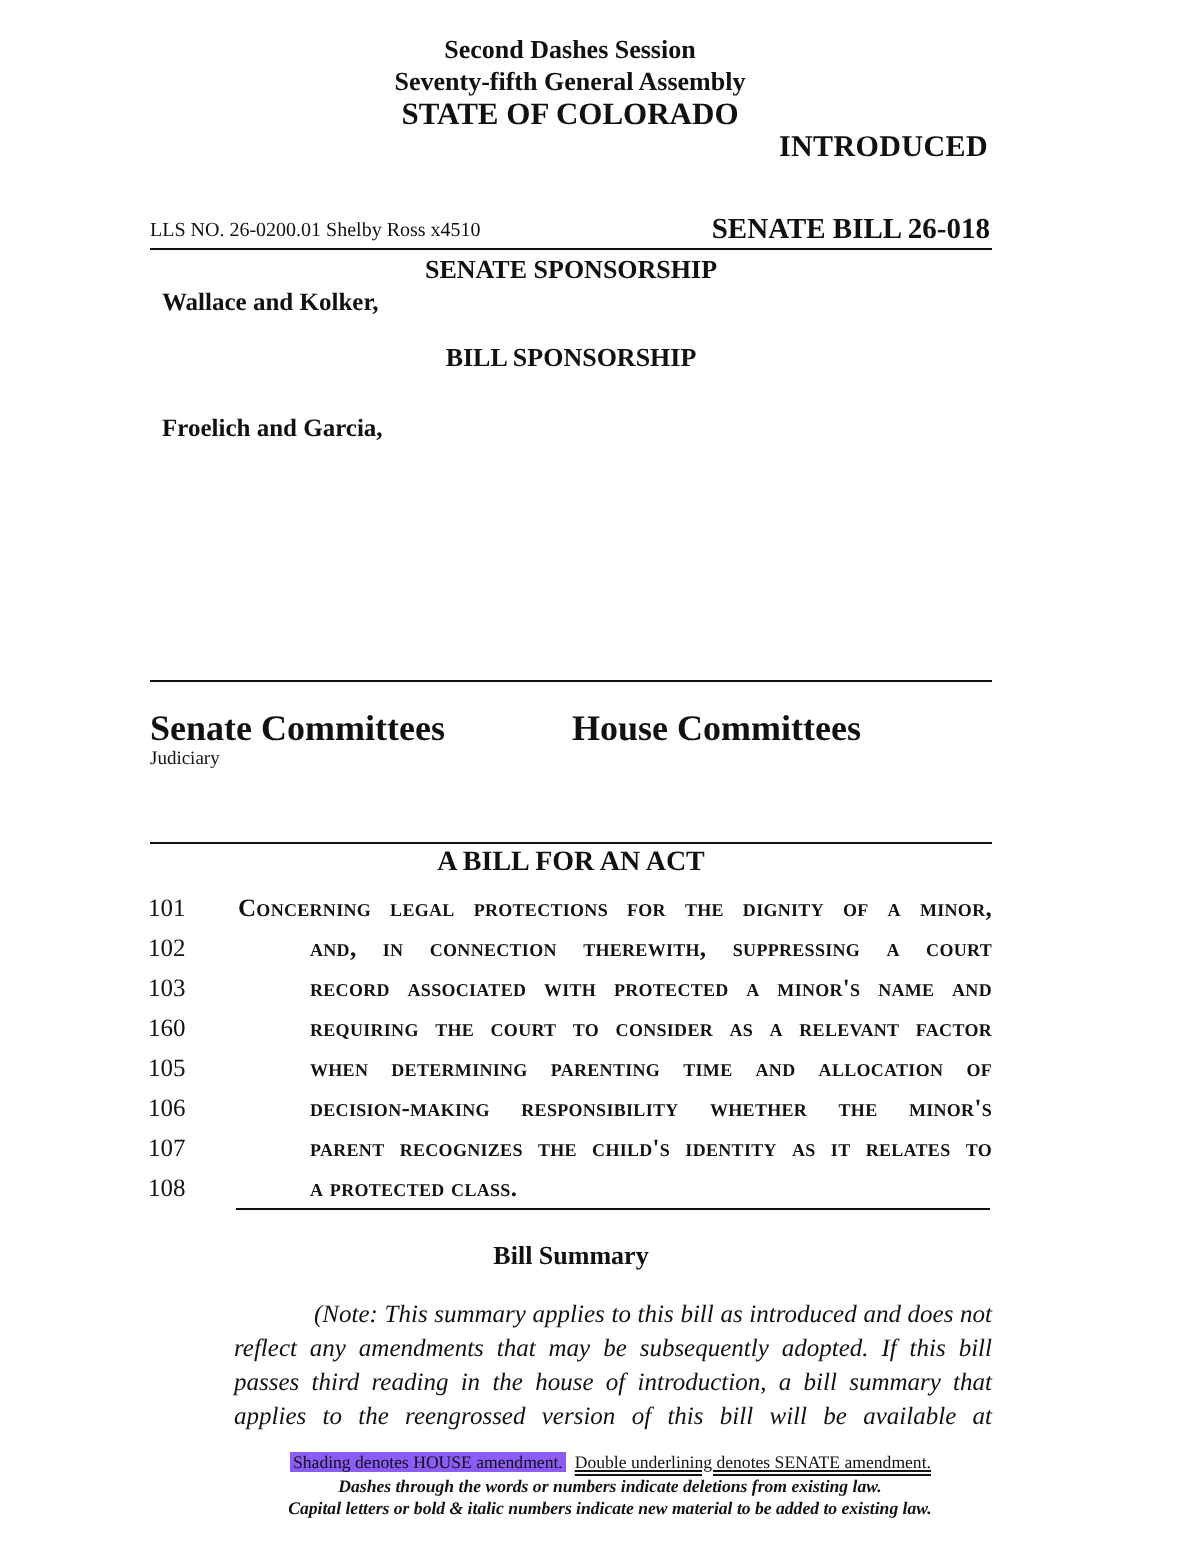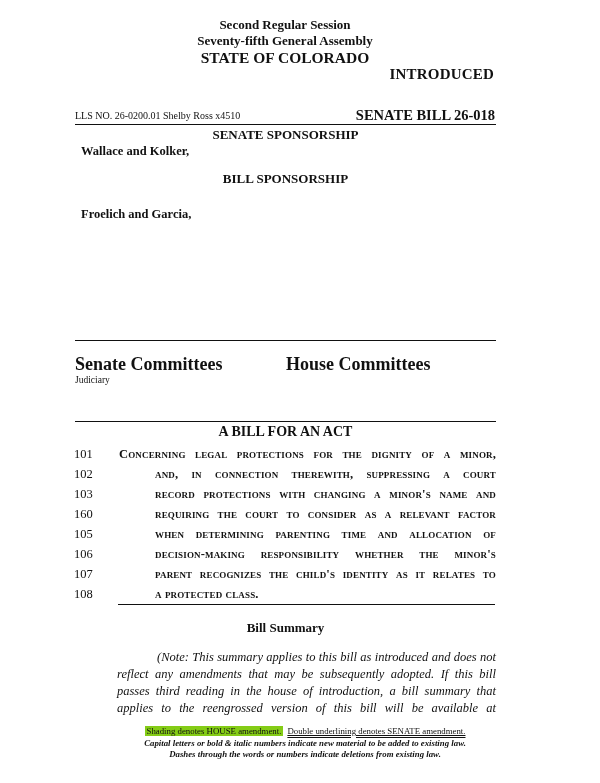--- a/index.html
+++ b/index.html
@@ -127,39 +127,39 @@
     }
 
     .legend {
       left: 110px; width: 390px;
       top: 726px;
       text-align: center;
       font-size: 8.8px;
       line-height: 11.5px;
     }
     .shade {
-      background: #84cc16;
+      background: #8b5cf6;
       padding: 0 2px;
     }
     .double-underline {
       text-decoration: underline;
       text-decoration-style: double;
       margin-left: 4px;
       text-align: center;
     }
     .legend-em {
       font-weight: bold;
       font-style: italic;
     }
   </style>
 </head>
 <body>
 
 <div class="abs session-header">
-  <div>Second Regular Session</div>
+  <div>Second Dashes Session</div>
   <div>Seventy-fifth General Assembly</div>
   <div class="state-line">STATE OF COLORADO</div>
 </div>
 <div class="abs introduced">INTRODUCED</div>
 
 <div class="abs lls-line">LLS NO. 26-0200.01 Shelby Ross x4510</div>
 <div class="abs bill-number">SENATE BILL 26-018</div>
 <div class="rule" style="top:124px;"></div>
 
 <div class="abs sponsorship-title" style="top:127px;">SENATE SPONSORSHIP</div>
@@ -184,21 +184,21 @@
 <div class="bill-line" style="top:447px;">
   <span class="line-num">101</span>
   <span class="line-text first">Concerning legal protections for the dignity of a minor,</span>
 </div>
 <div class="bill-line" style="top:467px;">
   <span class="line-num">102</span>
   <span class="line-text indent">and, in connection therewith, suppressing a court</span>
 </div>
 <div class="bill-line" style="top:487px;">
   <span class="line-num">103</span>
-  <span class="line-text indent">record protections with changing a minor's name and</span>
+  <span class="line-text indent">record associated with protected a minor's name and</span>
 </div>
 <div class="bill-line" style="top:507px;">
   <span class="line-num">160</span>
   <span class="line-text indent">requiring the court to consider as a relevant factor</span>
 </div>
 <div class="bill-line" style="top:527px;">
   <span class="line-num">105</span>
   <span class="line-text indent">when determining parenting time and allocation of</span>
 </div>
 <div class="bill-line" style="top:547px;">
@@ -216,15 +216,15 @@
 
 <div class="rule" style="top:604px; left:118px; width:377px;"></div>
 
 <div class="abs summary-title">Bill Summary</div>
 <div class="abs summary-body">(Note: This summary applies to this bill as introduced and does not reflect any amendments that may be subsequently adopted. If this bill passes third reading in the house of introduction, a bill summary that applies to the reengrossed version of this bill will be available at</div>
 
 <div class="abs legend">
   <div>
     <span class="shade">Shading denotes HOUSE amendment.</span><span class="double-underline">Double underlining denotes SENATE amendment.</span>
   </div>
+  <div class="legend-em">Dashes through the words or numbers indicate deletions from existing law.</div>
   <div class="legend-em">Capital letters or bold &amp; italic numbers indicate new material to be added to existing law.</div>
-  <div class="legend-em">Dashes through the words or numbers indicate deletions from existing law.</div>
 </div>
 
 </body></html>

